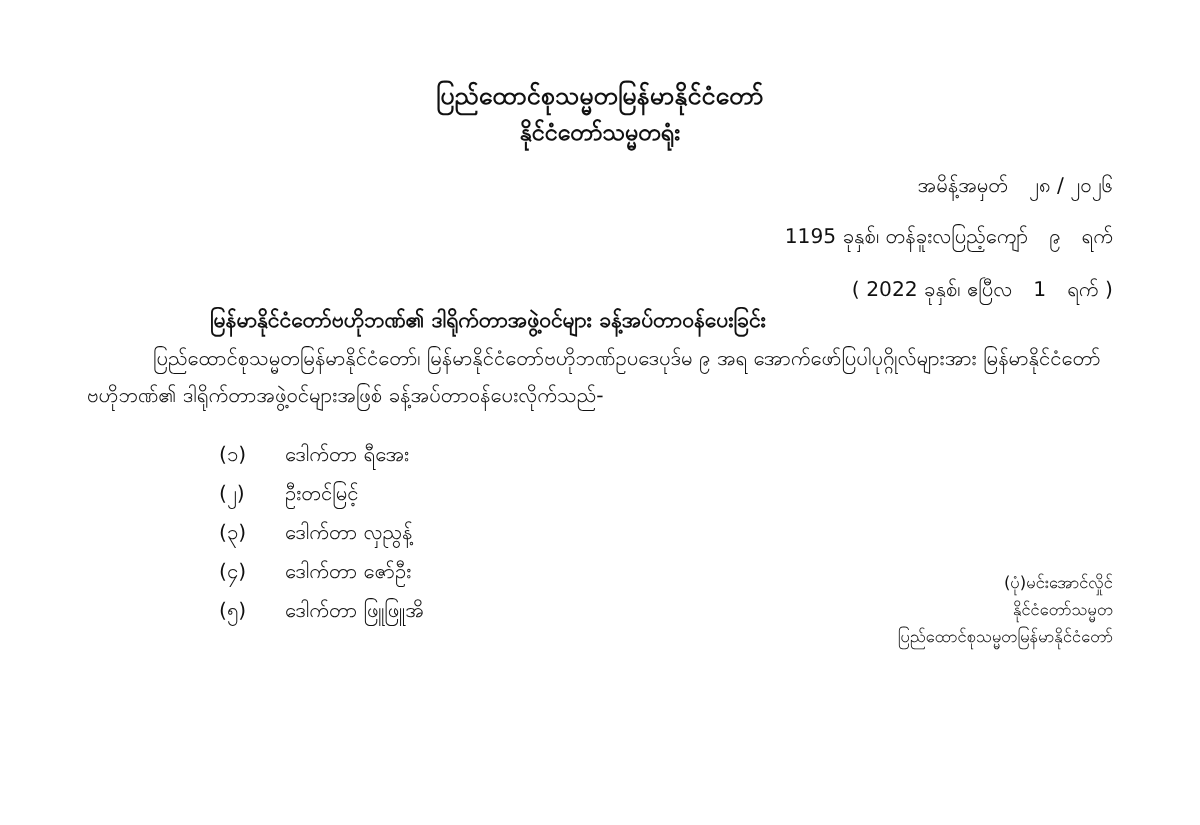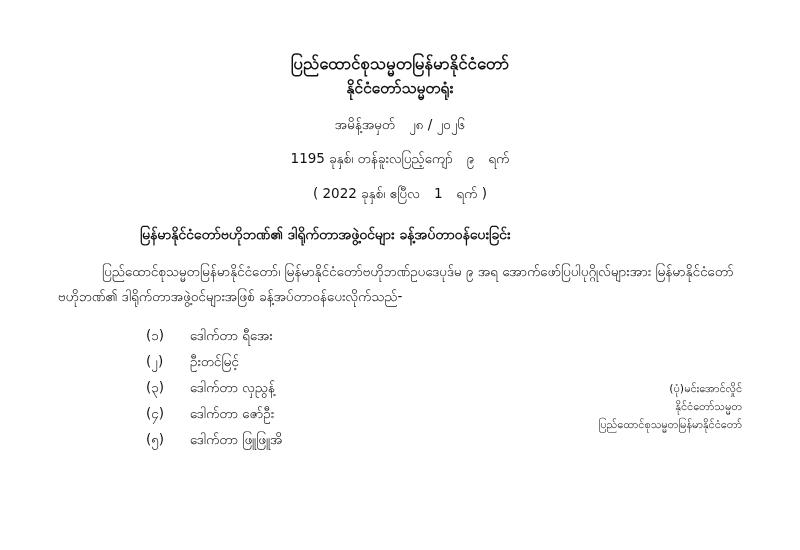--- a/index.html
+++ b/index.html
@@ -33,37 +33,37 @@
   }
   .title-2 {
     font-size: 15.5px;
     font-weight: bold;
     line-height: 1.5;
   }
   .line-std {
     font-size: 13.5px;
     margin-top: 14px;
     line-height: 1.5;
+    text-align: right;
   }
   .line-std .gap {
     display: inline-block;
     width: 14px;
   }
   .subject {
     font-size: 14px;
     font-weight: bold;
-    margin-top: 20px;
     line-height: 1.6;
     text-align: left;
     padding-left: 82px;
   }
   .body-para {
     font-size: 13.5px;
     line-height: 1.85;
-    margin-top: 14px;
+    margin-top: 2px;
     text-align: left;
     text-indent: 44px;
     padding-right: 6px;
   }
   .list {
     margin-top: 16px;
     padding-left: 88px;
   }
   .list-item {
     font-size: 13.5px;

